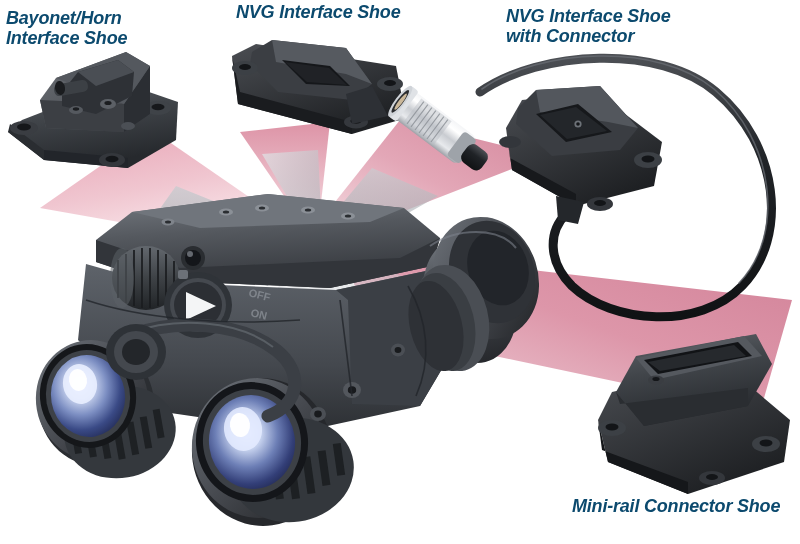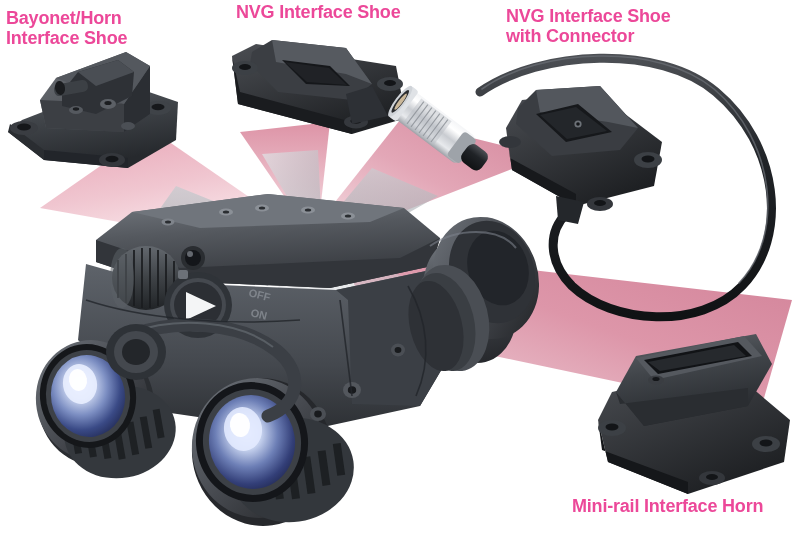--- a/index.html
+++ b/index.html
@@ -1,22 +1,22 @@
 <!DOCTYPE html>
 <html><head>
 <meta charset="utf-8">
 <style>
   html,body{margin:0;padding:0;background:#ffffff;}
   body{width:800px;height:544px;overflow:hidden;
        font-family:"Liberation Sans","DejaVu Sans",sans-serif;}
   #stage{position:relative;width:800px;height:544px;background:#fff;overflow:hidden;}
   #art{position:absolute;left:0;top:0;width:800px;height:544px;}
 
-  .lbl{position:absolute;color:#ec4899;font-weight:bold;font-size:18px;
-       line-height:1.12;letter-spacing:-0.2px;white-space:pre-line;}
+  .lbl{position:absolute;color:#0c4a6e;font-weight:bold;font-size:18px;
+       line-height:1.12;letter-spacing:-0.2px;white-space:pre-line;font-style:italic;}
   #lbl-bayonet{left:6px;  top:8px;  text-align:left;}
   #lbl-nvg{left:236px;top:2px;  text-align:left;}
   #lbl-nvgc{left:506px;top:6px;  text-align:left;}
   #lbl-mini{left:572px;top:496px;text-align:left;}
 </style>
 </head>
 <body>
 
 <div id="stage">
 
@@ -403,15 +403,15 @@
   </svg>
 
   <div class="lbl" id="lbl-bayonet">Bayonet/Horn
 Interface Shoe</div>
 
   <div class="lbl" id="lbl-nvg">NVG Interface Shoe</div>
 
   <div class="lbl" id="lbl-nvgc">NVG Interface Shoe
 with Connector</div>
 
-  <div class="lbl" id="lbl-mini">Mini-rail Interface Horn</div>
+  <div class="lbl" id="lbl-mini">Mini-rail Connector Shoe</div>
 
 </div>
 
 </body></html>

